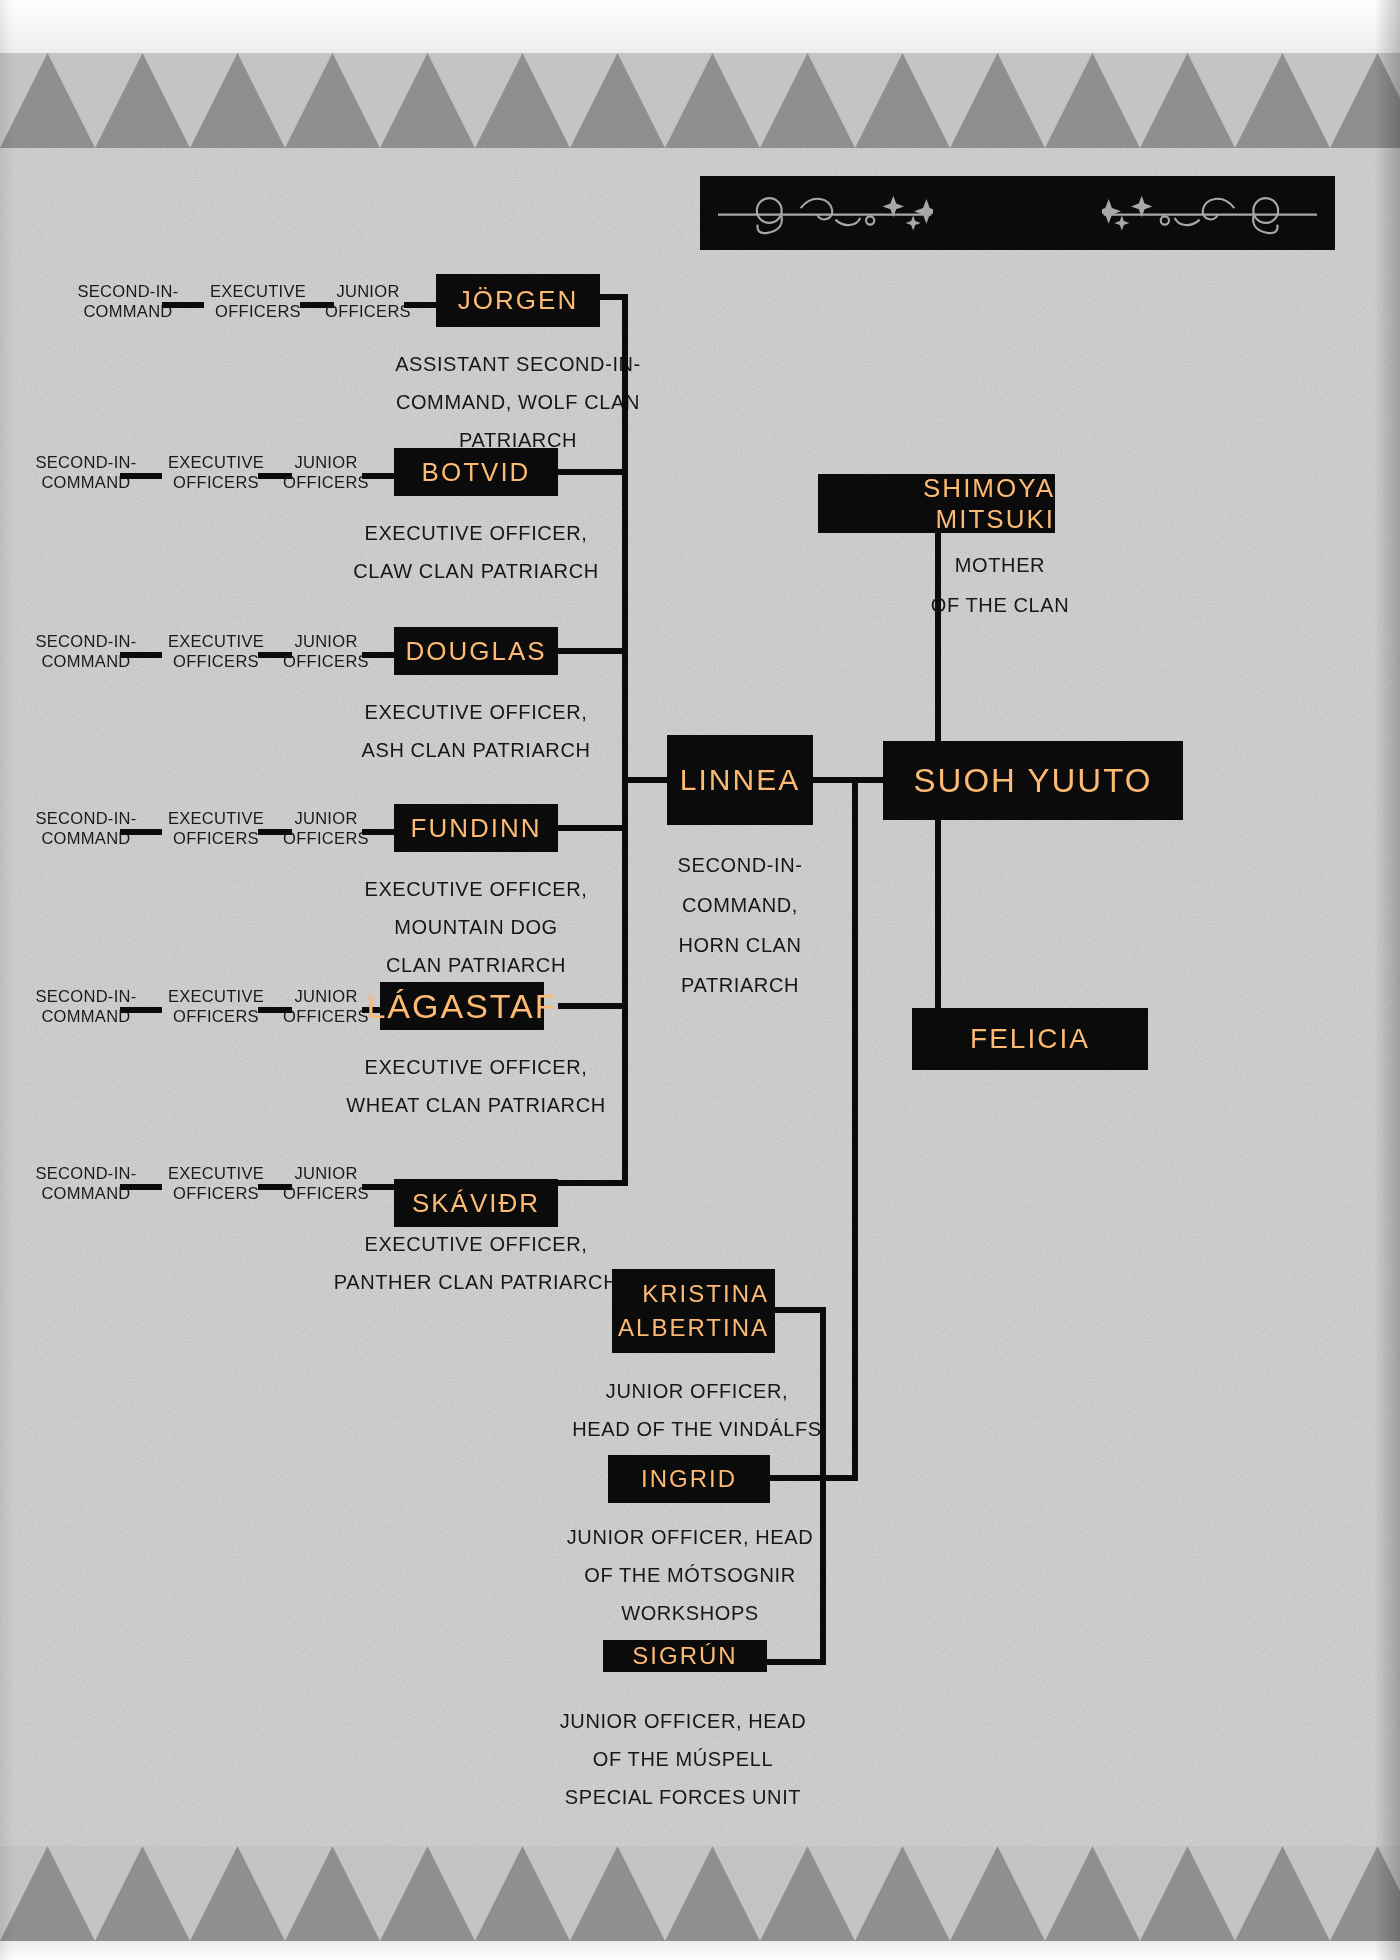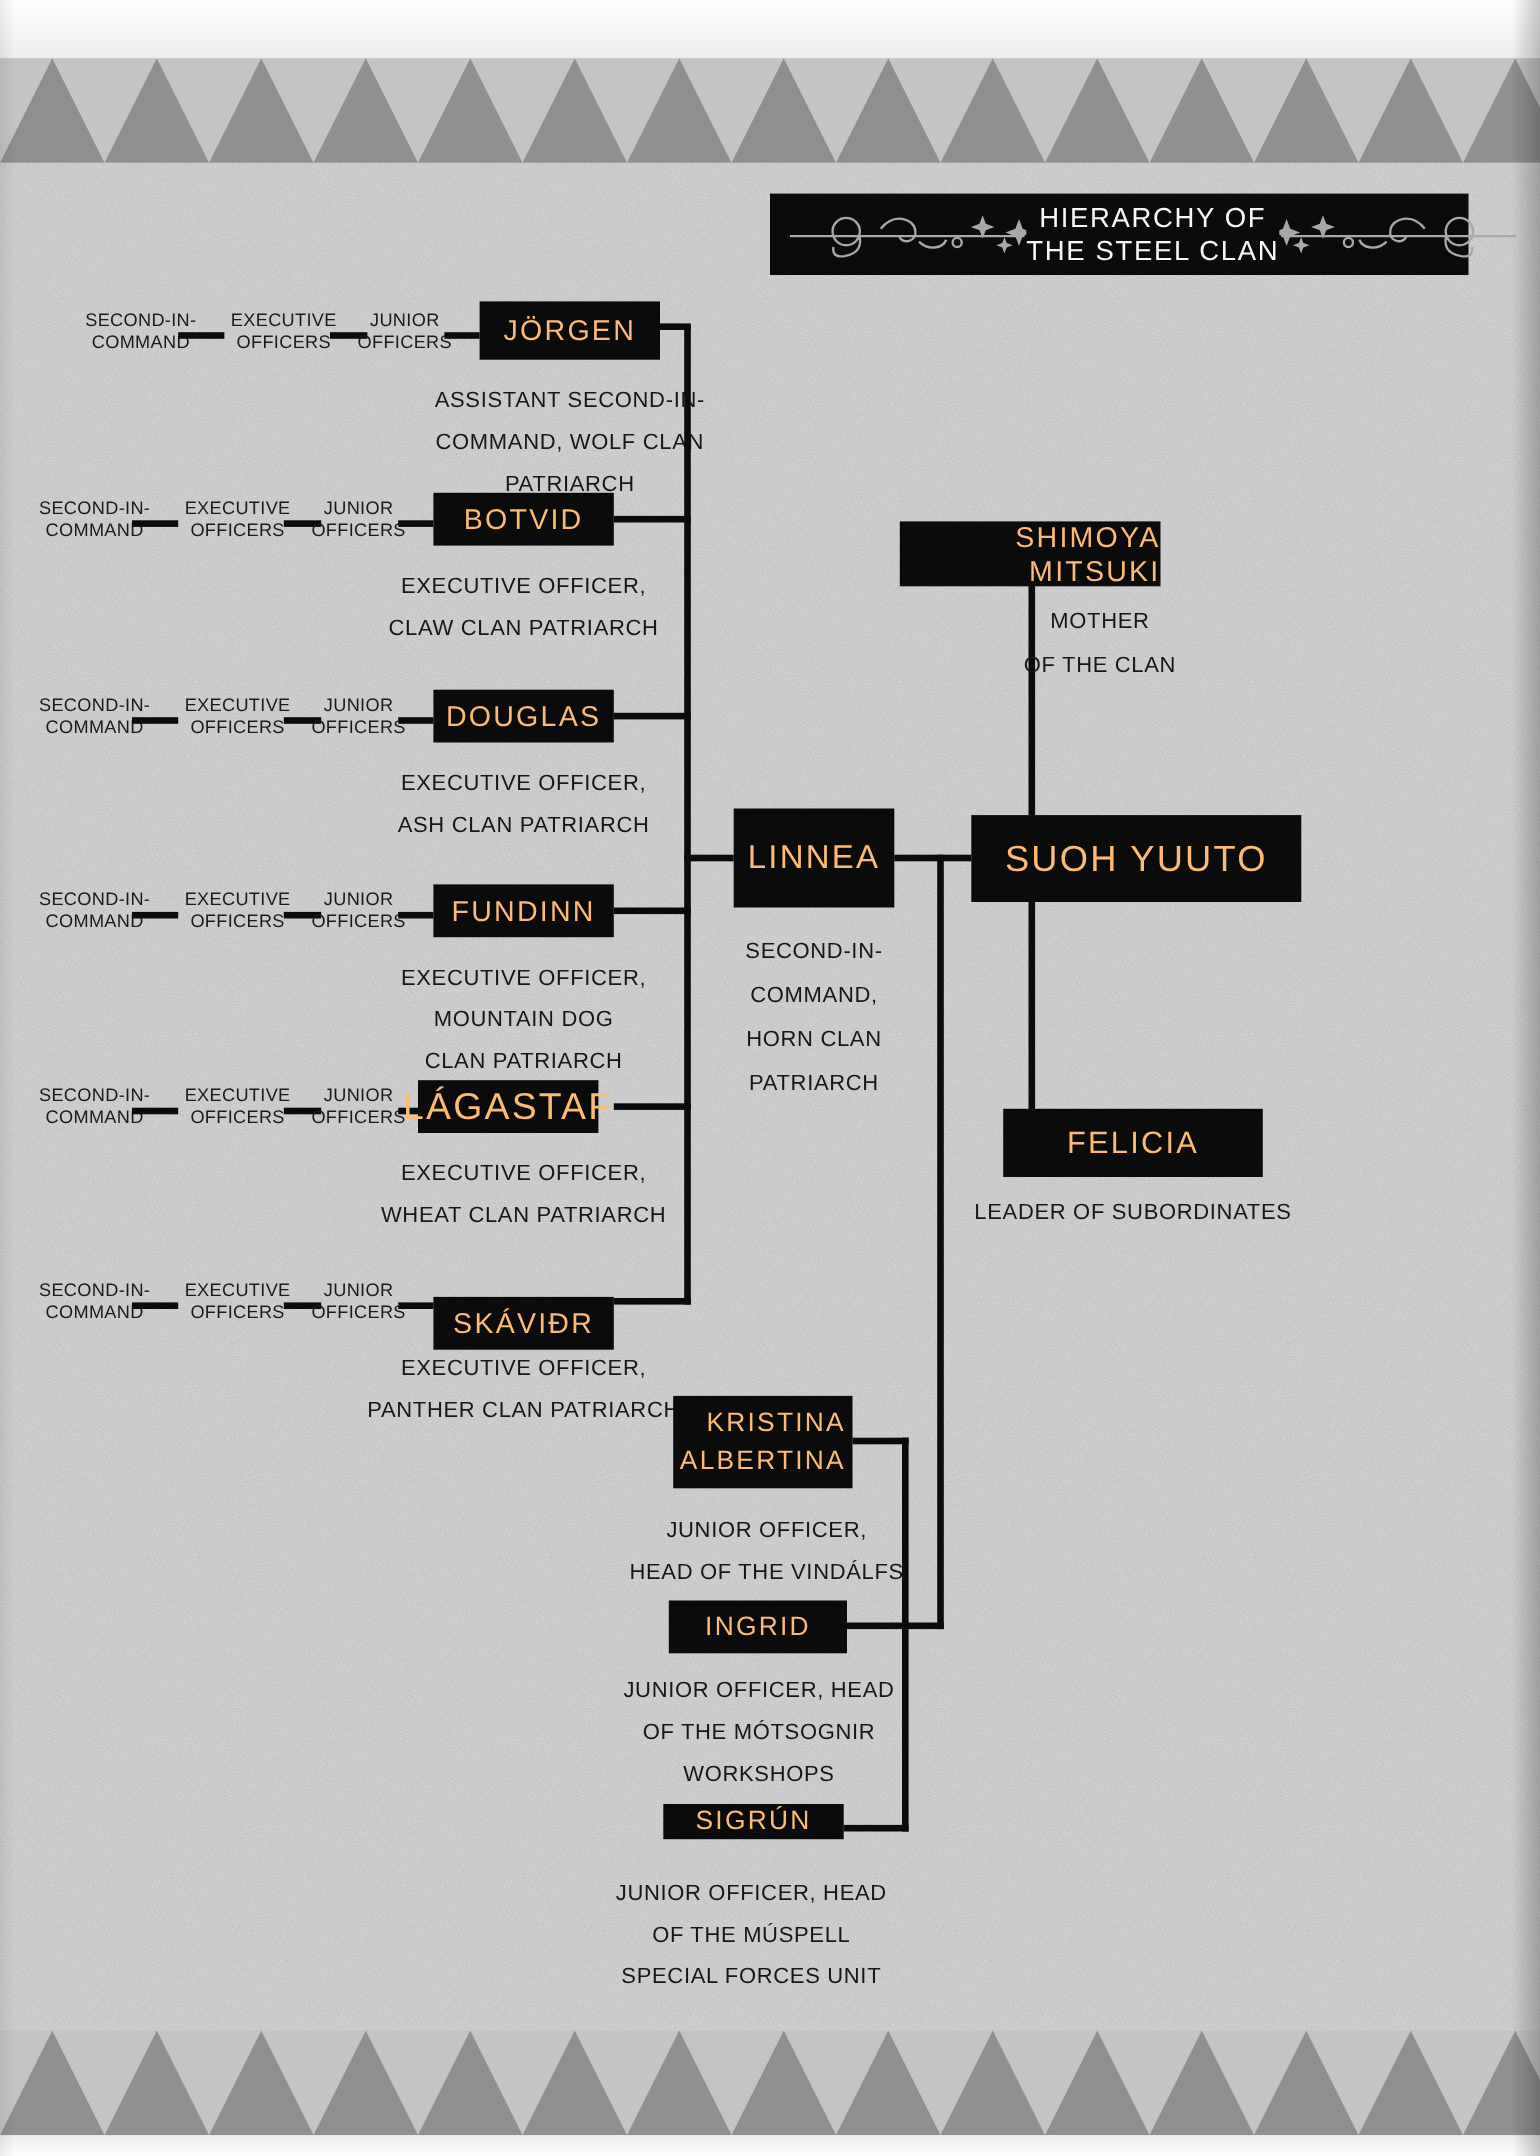--- a/index.html
+++ b/index.html
@@ -69,23 +69,20 @@
           <path d="M100,26 c14,-18 36,-12 38,2 c2,12 -14,16 -18,6"></path>
           <path d="M142,40 c10,10 26,8 30,-2"></path>
           <circle cx="184" cy="41" r="5"></circle>
         </g>
         <g fill="#a8a8a8">
           <path transform="translate(212,24)" d="M0,-13 L3.5,-3.5 L13,0 L3.5,3.5 L0,13 L-3.5,3.5 L-13,0 L-3.5,-3.5 Z"></path>
           <path transform="translate(236,44) scale(0.7)" d="M0,-13 L3.5,-3.5 L13,0 L3.5,3.5 L0,13 L-3.5,3.5 L-13,0 L-3.5,-3.5 Z"></path>
           <path transform="translate(252,30) scale(1.15)" d="M0,-13 L3.5,-3.5 L13,0 L3.5,3.5 L0,13 L-3.5,3.5 L-13,0 L-3.5,-3.5 Z"></path>
         </g>
       </svg>
-      <div class="banner-title">
-          <div>HIERARCHY OF<br>THE STEEL CLAN</div>
-        </div>
       <svg class="flourish mirror" viewBox="0 0 260 64">
         <g stroke="#a8a8a8" stroke-width="2.6" fill="none">
           <line x1="0" y1="34" x2="258" y2="34"></line>
           <circle cx="62" cy="29" r="15"></circle>
           <path d="M76,32 q6,20 -16,24 q-14,2 -12,-10"></path>
           <path d="M100,26 c14,-18 36,-12 38,2 c2,12 -14,16 -18,6"></path>
           <path d="M142,40 c10,10 26,8 30,-2"></path>
           <circle cx="184" cy="41" r="5"></circle>
         </g>
         <g fill="#a8a8a8">
@@ -235,23 +232,20 @@
       </div>
 
     <div class="nbox" style="left:667px;top:735px;width:146px;height:90px;font-size:30px">LINNEA</div>
     <div class="cap" style="left:610px;top:845px;width:260px;line-height:40px">
         <div>SECOND-IN-<br>COMMAND,<br>HORN CLAN<br>PATRIARCH</div>
       </div>
 
     <div class="nbox" style="left:883px;top:741px;width:300px;height:79px;font-size:33px">SUOH YUUTO</div>
 
     <div class="nbox" style="left:912px;top:1008px;width:236px;height:62px;font-size:28px">FELICIA</div>
-    <div class="cap" style="left:860px;top:1083px;width:340px">
-        <div>LEADER OF SUBORDINATES</div>
-      </div>
 
     <div class="nbox" style="left:612px;top:1269px;width:163px;height:84px;font-size:24px;line-height:34px">
         <div>KRISTINA<br>ALBERTINA</div>
       </div>
     <div class="cap" style="left:527px;top:1372px;width:340px">
         <div>JUNIOR OFFICER,<br>HEAD OF THE VINDÁLFS</div>
       </div>
 
     <div class="nbox" style="left:608px;top:1455px;width:162px;height:48px;font-size:24px">INGRID</div>
     <div class="cap" style="left:520px;top:1518px;width:340px">

